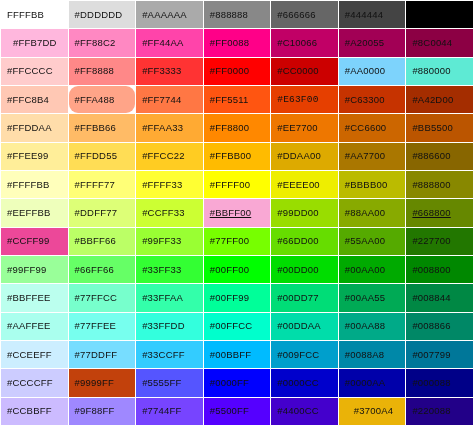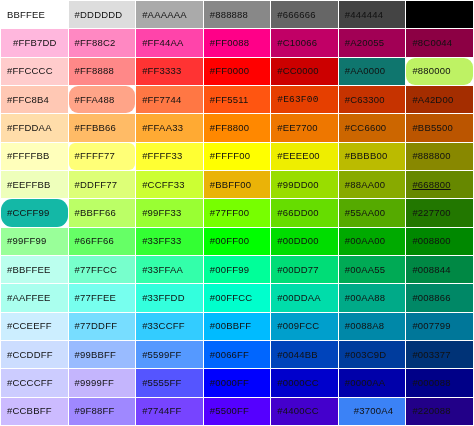--- a/index.html
+++ b/index.html
@@ -36,21 +36,21 @@
     height: 24px;
     line-height: 24px;
   }
 </style>
 </head>
 <body>
 
 <table id="palette-table">
   <tbody>
       <tr>
-        <td class="swatch" style="background-color: rgb(255, 255, 255);">BBFFEE</td>
+        <td class="swatch" style="background-color: rgb(255, 255, 255);">FFFFBB</td>
         <td class="swatch" style="background-color: rgb(221, 221, 221);">#DDDDDD</td>
         <td class="swatch" style="background-color: rgb(170, 170, 170);">#AAAAAA</td>
         <td class="swatch" style="background-color: rgb(136, 136, 136);">#888888</td>
         <td class="swatch" style="background-color: rgb(102, 102, 102);">#666666</td>
         <td class="swatch" style="background-color: rgb(68, 68, 68);">#444444</td>
         <td class="swatch" style="background-color: rgb(0, 0, 0);"></td>
       </tr>
       <tr>
         <td class="swatch" style="background-color: rgb(255, 183, 221); padding-left: 12px;">#FFB7DD</td>
         <td class="swatch" style="background-color: rgb(255, 136, 194);">#FF88C2</td>
@@ -59,61 +59,70 @@
         <td class="swatch" style="background-color: rgb(193, 0, 102);">#C10066</td>
         <td class="swatch" style="background-color: rgb(162, 0, 85);">#A20055</td>
         <td class="swatch" style="background-color: rgb(140, 0, 68);">#8C0044</td>
       </tr>
       <tr>
         <td class="swatch" style="background-color: rgb(255, 204, 204);">#FFCCCC</td>
         <td class="swatch" style="background-color: rgb(255, 136, 136);">#FF8888</td>
         <td class="swatch" style="background-color: rgb(255, 51, 51);">#FF3333</td>
         <td class="swatch" style="background-color: rgb(255, 0, 0);">#FF0000</td>
         <td class="swatch" style="background-color: rgb(204, 0, 0);">#CC0000</td>
-        <td class="swatch" style="background-color: #0f766e;">#AA0000</td>
-        <td class="swatch" style="background-color: #bef264; border-radius: 9px;">#880000</td>
+        <td class="swatch" style="background-color: #7dd3fc;">#AA0000</td>
+        <td class="swatch" style="background-color: #5eead4;">#880000</td>
       </tr>
       <tr>
         <td class="swatch" style="background-color: rgb(255, 200, 180);">#FFC8B4</td>
         <td class="swatch" style="background-color: rgb(255, 164, 136); border-radius: 9px;">#FFA488</td>
         <td class="swatch" style="background-color: rgb(255, 119, 68);">#FF7744</td>
         <td class="swatch" style="background-color: rgb(255, 85, 17);">#FF5511</td>
         <td class="swatch" style="background-color: rgb(230, 63, 0); font-family: Liberation Mono, monospace;">#E63F00</td>
         <td class="swatch" style="background-color: rgb(198, 51, 0);">#C63300</td>
         <td class="swatch" style="background-color: rgb(164, 45, 0);">#A42D00</td>
       </tr>
       <tr>
         <td class="swatch" style="background-color: rgb(255, 221, 170);">#FFDDAA</td>
         <td class="swatch" style="background-color: rgb(255, 187, 102);">#FFBB66</td>
         <td class="swatch" style="background-color: rgb(255, 170, 51);">#FFAA33</td>
         <td class="swatch" style="background-color: rgb(255, 136, 0);">#FF8800</td>
         <td class="swatch" style="background-color: rgb(238, 119, 0);">#EE7700</td>
         <td class="swatch" style="background-color: rgb(204, 102, 0);">#CC6600</td>
         <td class="swatch" style="background-color: rgb(187, 85, 0);">#BB5500</td>
       </tr>
       <tr>
+        <td class="swatch" style="background-color: rgb(255, 238, 153);">#FFEE99</td>
+        <td class="swatch" style="background-color: rgb(255, 221, 85);">#FFDD55</td>
+        <td class="swatch" style="background-color: rgb(255, 204, 34);">#FFCC22</td>
+        <td class="swatch" style="background-color: rgb(255, 187, 0);">#FFBB00</td>
+        <td class="swatch" style="background-color: rgb(221, 170, 0);">#DDAA00</td>
+        <td class="swatch" style="background-color: rgb(170, 119, 0);">#AA7700</td>
+        <td class="swatch" style="background-color: rgb(136, 102, 0);">#886600</td>
+      </tr>
+      <tr>
         <td class="swatch" style="background-color: rgb(255, 255, 187);">#FFFFBB</td>
-        <td class="swatch" style="background-color: rgb(255, 255, 119); border-radius: 6px;">#FFFF77</td>
+        <td class="swatch" style="background-color: rgb(255, 255, 119);">#FFFF77</td>
         <td class="swatch" style="background-color: rgb(255, 255, 51);">#FFFF33</td>
         <td class="swatch" style="background-color: rgb(255, 255, 0);">#FFFF00</td>
         <td class="swatch" style="background-color: rgb(238, 238, 0);">#EEEE00</td>
         <td class="swatch" style="background-color: rgb(187, 187, 0);">#BBBB00</td>
         <td class="swatch" style="background-color: rgb(136, 136, 0);">#888800</td>
       </tr>
       <tr>
         <td class="swatch" style="background-color: rgb(238, 255, 187);">#EEFFBB</td>
         <td class="swatch" style="background-color: rgb(221, 255, 119);">#DDFF77</td>
         <td class="swatch" style="background-color: rgb(204, 255, 51);">#CCFF33</td>
-        <td class="swatch" style="background-color: #eab308;">#BBFF00</td>
+        <td class="swatch" style="background-color: #f9a8d4; text-decoration: underline;">#BBFF00</td>
         <td class="swatch" style="background-color: rgb(153, 221, 0);">#99DD00</td>
         <td class="swatch" style="background-color: rgb(136, 170, 0);">#88AA00</td>
         <td class="swatch" style="background-color: rgb(102, 136, 0); text-decoration: underline;">#668800</td>
       </tr>
       <tr>
-        <td class="swatch" style="background-color: #14b8a6; border-radius: 11px;">#CCFF99</td>
+        <td class="swatch" style="background-color: #ec4899;">#CCFF99</td>
         <td class="swatch" style="background-color: rgb(187, 255, 102);">#BBFF66</td>
         <td class="swatch" style="background-color: rgb(153, 255, 51);">#99FF33</td>
         <td class="swatch" style="background-color: rgb(119, 255, 0);">#77FF00</td>
         <td class="swatch" style="background-color: rgb(102, 221, 0);">#66DD00</td>
         <td class="swatch" style="background-color: rgb(85, 170, 0);">#55AA00</td>
         <td class="swatch" style="background-color: rgb(34, 119, 0);">#227700</td>
       </tr>
       <tr>
         <td class="swatch" style="background-color: rgb(153, 255, 153);">#99FF99</td>
         <td class="swatch" style="background-color: rgb(102, 255, 102);">#66FF66</td>
@@ -144,40 +153,31 @@
       <tr>
         <td class="swatch" style="background-color: rgb(204, 238, 255);">#CCEEFF</td>
         <td class="swatch" style="background-color: rgb(119, 221, 255);">#77DDFF</td>
         <td class="swatch" style="background-color: rgb(51, 204, 255);">#33CCFF</td>
         <td class="swatch" style="background-color: rgb(0, 187, 255);">#00BBFF</td>
         <td class="swatch" style="background-color: rgb(0, 159, 204);">#009FCC</td>
         <td class="swatch" style="background-color: rgb(0, 136, 168);">#0088A8</td>
         <td class="swatch" style="background-color: rgb(0, 119, 153);">#007799</td>
       </tr>
       <tr>
-        <td class="swatch" style="background-color: rgb(204, 221, 255);">#CCDDFF</td>
-        <td class="swatch" style="background-color: rgb(153, 187, 255);">#99BBFF</td>
-        <td class="swatch" style="background-color: rgb(85, 153, 255);">#5599FF</td>
-        <td class="swatch" style="background-color: rgb(0, 102, 255);">#0066FF</td>
-        <td class="swatch" style="background-color: rgb(0, 68, 187);">#0044BB</td>
-        <td class="swatch" style="background-color: rgb(0, 60, 157);">#003C9D</td>
-        <td class="swatch" style="background-color: rgb(0, 51, 119);">#003377</td>
-      </tr>
-      <tr>
         <td class="swatch" style="background-color: rgb(204, 204, 255);">#CCCCFF</td>
-        <td class="swatch" style="background-color: #c4b5fd;">#9999FF</td>
+        <td class="swatch" style="background-color: #c2410c;">#9999FF</td>
         <td class="swatch" style="background-color: rgb(85, 85, 255);">#5555FF</td>
         <td class="swatch" style="background-color: rgb(0, 0, 255);">#0000FF</td>
         <td class="swatch" style="background-color: rgb(0, 0, 204);">#0000CC</td>
         <td class="swatch" style="background-color: rgb(0, 0, 170);">#0000AA</td>
         <td class="swatch" style="background-color: rgb(0, 0, 136);">#000088</td>
       </tr>
       <tr>
         <td class="swatch" style="background-color: rgb(204, 187, 255);">#CCBBFF</td>
         <td class="swatch" style="background-color: rgb(159, 136, 255);">#9F88FF</td>
         <td class="swatch" style="background-color: rgb(119, 68, 255);">#7744FF</td>
         <td class="swatch" style="background-color: rgb(85, 0, 255);">#5500FF</td>
         <td class="swatch" style="background-color: rgb(68, 0, 204);">#4400CC</td>
-        <td class="swatch" style="background-color: #3b82f6; padding-left: 15px;">#3700A4</td>
+        <td class="swatch" style="background-color: #eab308; padding-left: 15px;">#3700A4</td>
         <td class="swatch" style="background-color: rgb(34, 0, 136);">#220088</td>
       </tr>
     </tbody>
 </table>
 
 </body></html>

